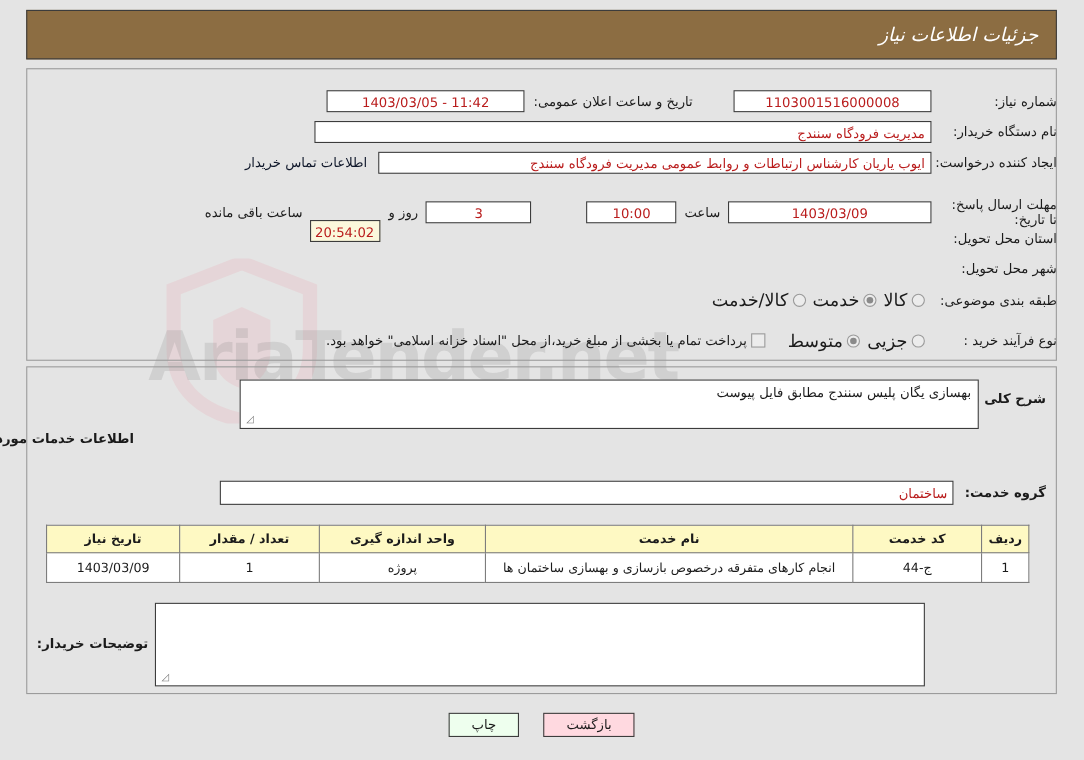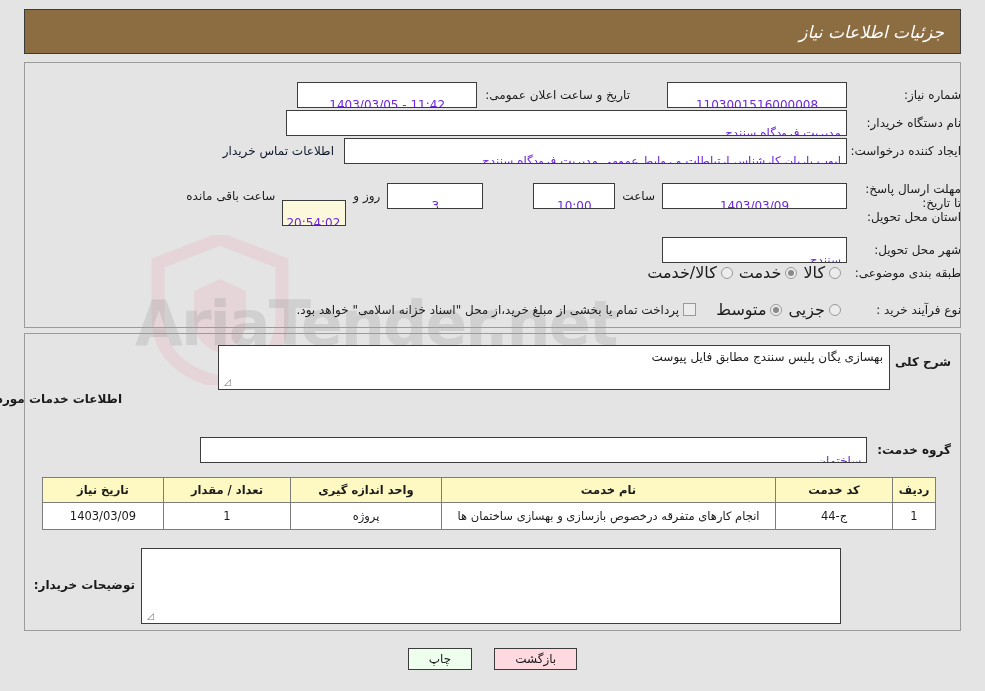--- a/index.html
+++ b/index.html
@@ -53,22 +53,22 @@
   .frow{
     position:absolute;display:flex;align-items:center;
     white-space:nowrap;
   }
   .lbl{font-size:12px;color:#1b1b1b;}
   .lbl-b{font-size:12px;font-weight:bold;color:#1b1b1b;}
   .fld{
     border:1px solid #3c3c3c;background:#ffffff;
     height:20px;line-height:20px;
     box-sizing:border-box;
-    font-size:12px;color:#6d28d9;
-    padding:12px 5px;
+    font-size:12px;color:#b91c1c;
+    padding:0 5px;
     text-align:center;
     overflow:hidden;
   }
   .fld.rt{text-align:right;}
   .fld.yellow{background:#fbf8dc;}
   .link{
     color:#0f172a;font-size:12px;cursor:pointer;
   }
   
   .radio{
@@ -177,21 +177,20 @@
   <span class="fld yellow" style="width:64px;margin-top:34px;">20:54:02</span>
   <span class="lbl" style="margin-right:7px;">ساعت باقی مانده</span>
 </div>
 
 <div class="frow" style="top:210px; right:24px;">
   <span class="lbl" style="width:106px;display:inline-block;text-align:right;margin-left:8px;">استان محل تحویل:</span>
 </div>
 
 <div class="frow" style="top:237px; right:24px;">
   <span class="lbl" style="width:106px;display:inline-block;text-align:right;margin-left:8px;">شهر محل تحویل:</span>
-  <span class="fld rt" style="width:185px;">سنندج</span>
 </div>
 
 <div class="frow" style="top:263px; right:24px;">
   <span class="lbl" style="width:106px;display:inline-block;text-align:right;margin-left:14px;">طبقه بندی موضوعی:</span>
 
   <span class="radio"></span>
   <span class="opt">کالا</span>
 
   <span class="radio on"></span>
   <span class="opt">خدمت</span>

